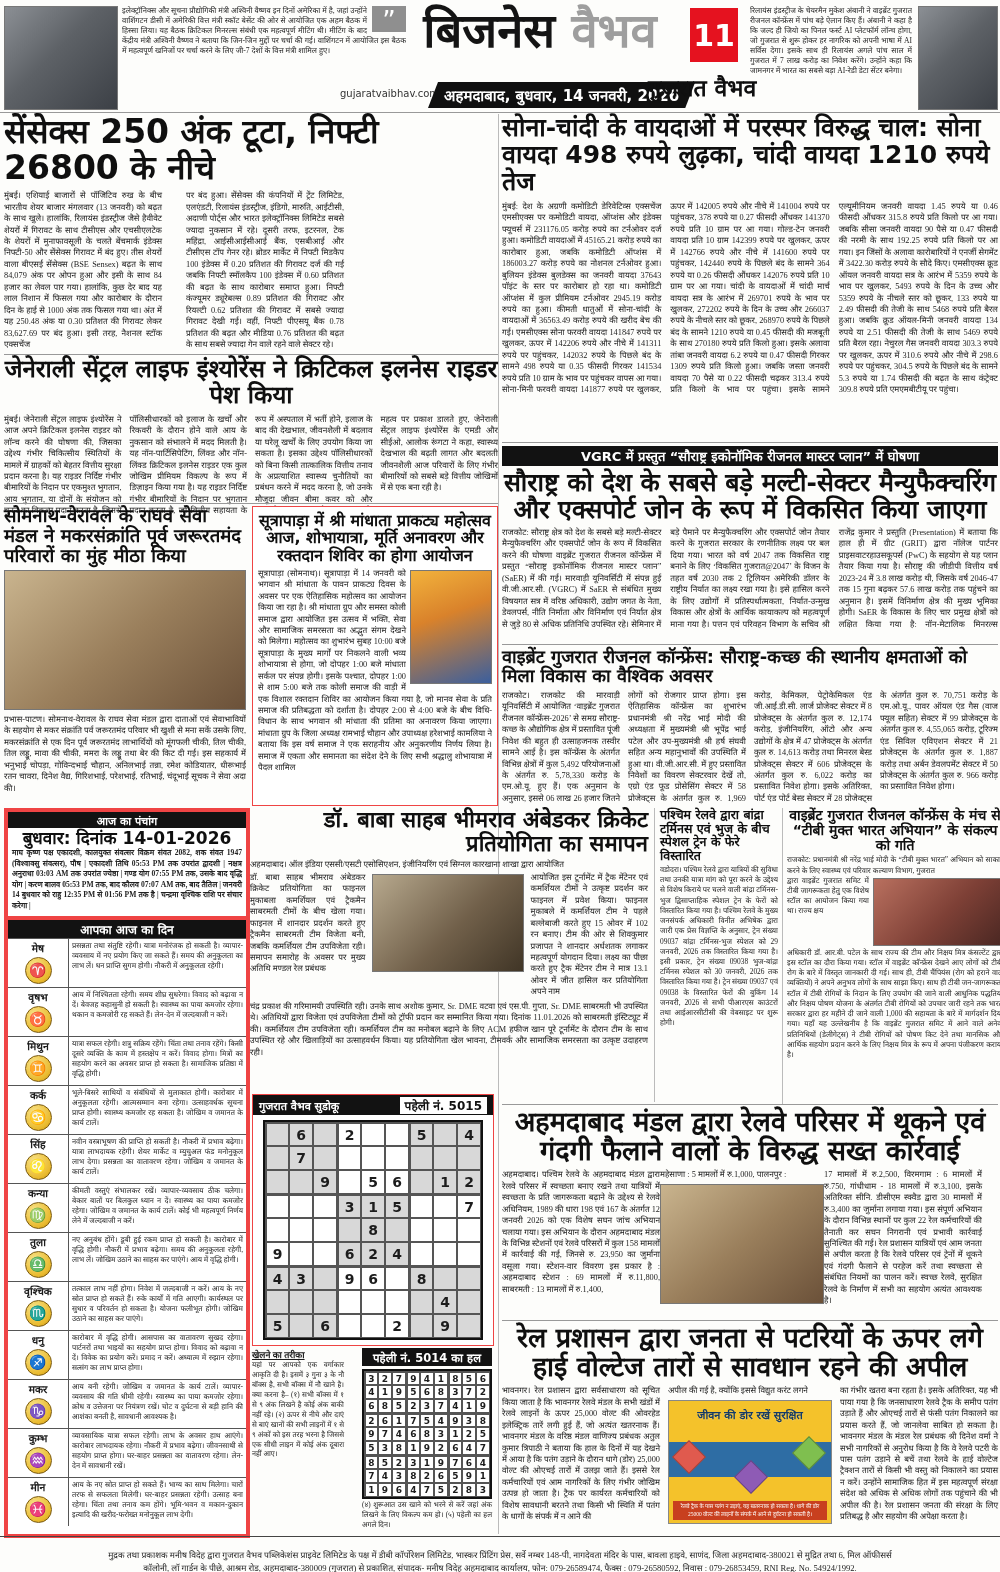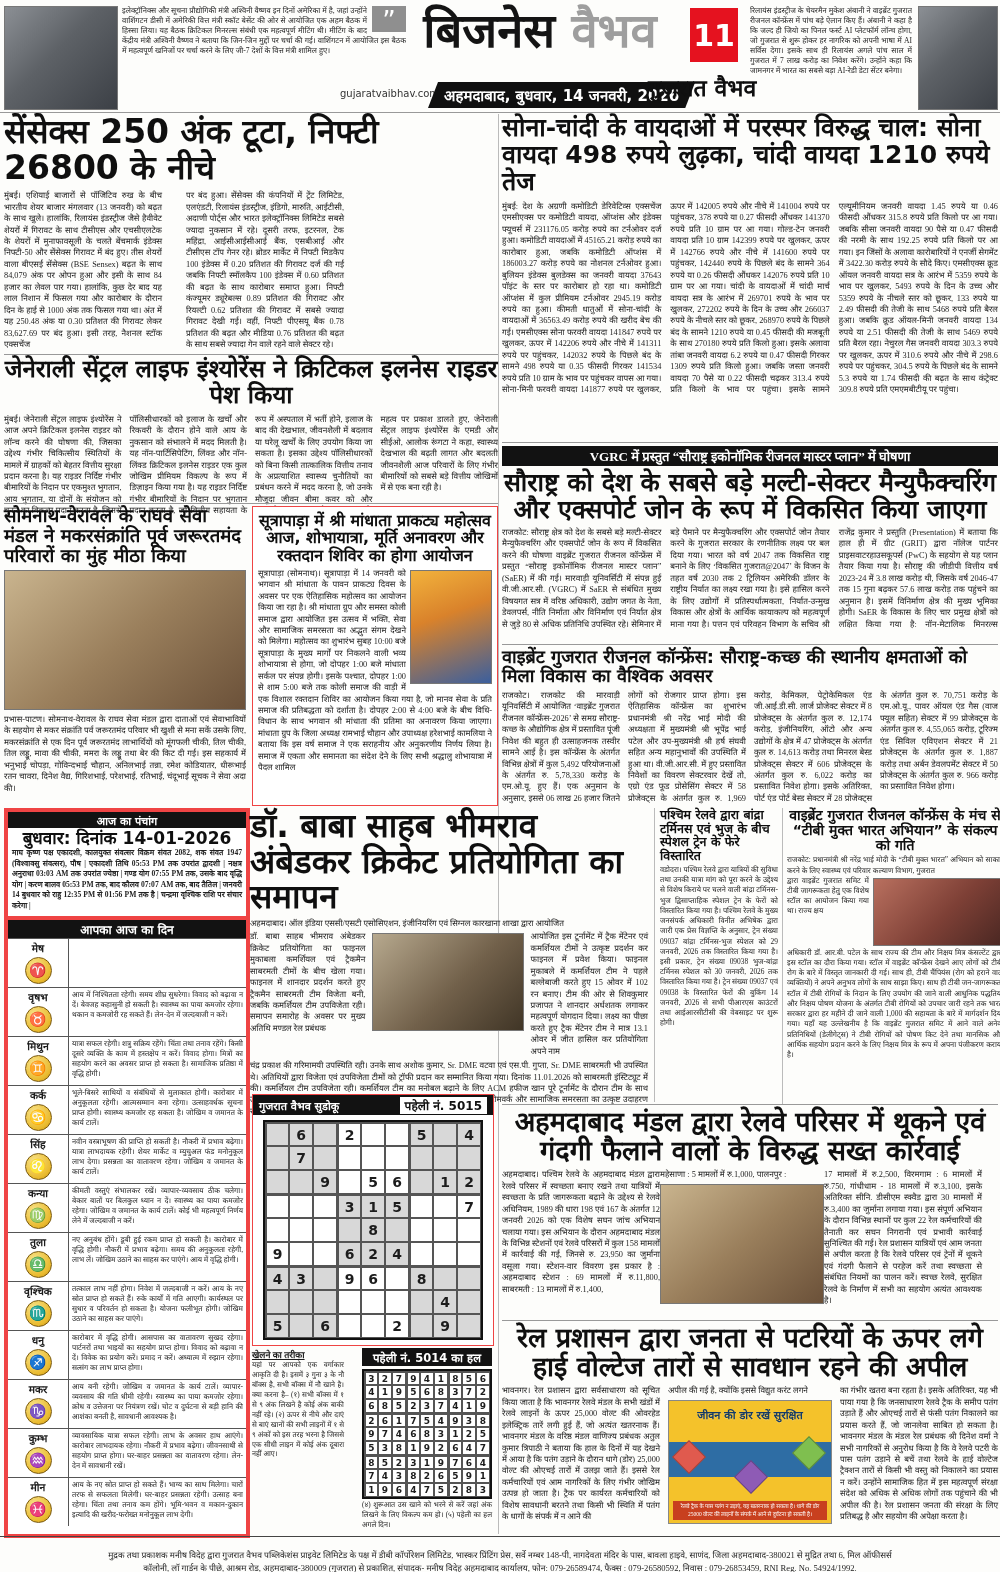--- a/index.html
+++ b/index.html
@@ -88,21 +88,21 @@
   <div class="abs rule" style="left:502px;top:442px;width:496px;"></div>
   <div class="abs" style="left:498px;top:114px;width:1px;height:1420px;background:#bbb;"></div>
 
   <div class="abs" style="left:4px;top:357px;width:494px;height:146px;">
     <div class="hl" style="font-size:24px;text-align:center;">जेनेराली सेंट्रल लाइफ इंश्योरेंस ने क्रिटिकल इलनेस राइडर पेश किया</div>
     <div class="body-txt cols4" style="margin-top:5px;height:108px;overflow:hidden;">मुंबई। जेनेराली सेंट्रल लाइफ इंश्योरेंस ने आज अपने क्रिटिकल इलनेस राइडर को लॉन्च करने की घोषणा की, जिसका उद्देश्य गंभीर चिकित्सीय स्थितियों के मामले में ग्राहकों को बेहतर वित्तीय सुरक्षा प्रदान करना है। यह राइडर निर्दिष्ट गंभीर बीमारियों के निदान पर एकमुश्त भुगतान, आय भुगतान, या दोनों के संयोजन को चुनने का विकल्प प्रदान करता है, जिससे पॉलिसीधारकों को इलाज के खर्चों और रिकवरी के दौरान होने वाले आय के नुकसान को संभालने में मदद मिलती है। यह नॉन-पार्टिसिपेटिंग, लिंक्ड और नॉन-लिंक्ड क्रिटिकल इलनेस राइडर एक कुल जोखिम प्रीमियम विकल्प के रूप में डिज़ाइन किया गया है। यह राइडर निर्दिष्ट गंभीर बीमारियों के निदान पर भुगतान प्रदान करता है, जो वित्तीय सहायता के रूप में अस्पताल में भर्ती होने, इलाज के बाद की देखभाल, जीवनशैली में बदलाव या घरेलू खर्चों के लिए उपयोग किया जा सकता है। इसका उद्देश्य पॉलिसीधारकों को बिना किसी तात्कालिक वित्तीय तनाव के अप्रत्याशित स्वास्थ्य चुनौतियों का प्रबंधन करने में मदद करना है, जो उनके मौजूदा जीवन बीमा कवर को और मजबूती प्रदान करता है। इस राइडर के महत्व पर प्रकाश डालते हुए, जेनेराली सेंट्रल लाइफ इंश्योरेंस के एमडी और सीईओ, आलोक रूंगटा ने कहा, स्वास्थ्य देखभाल की बढ़ती लागत और बदलती जीवनशैली आज परिवारों के लिए गंभीर बीमारियों को सबसे बड़े वित्तीय जोखिमों में से एक बना रही है।</div>
   </div>
   <div class="abs rule" style="left:4px;top:503px;width:494px;"></div>
 
   <div class="abs" style="left:502px;top:446px;width:496px;height:196px;">
-    <div class="bar" style="height:20px;font-size:13px;font-family:Liberation Serif, serif;">VGRC में प्रस्तुत “सौराष्ट्र इकोनॉमिक रीजनल मास्टर प्लान” में घोषणा</div>
+    <div class="bar" style="height:20px;font-size:13px;">VGRC में प्रस्तुत “सौराष्ट्र इकोनॉमिक रीजनल मास्टर प्लान” में घोषणा</div>
     <div class="hl" style="font-size:25px;text-align:center;margin-top:3px;">सौराष्ट्र को देश के सबसे बड़े मल्टी-सेक्टर मैन्युफैक्चरिंग और एक्सपोर्ट जोन के रूप में विकसित किया जाएगा</div>
     <div class="body-txt cols3" style="margin-top:4px;height:108px;overflow:hidden;">राजकोट: सौराष्ट्र क्षेत्र को देश के सबसे बड़े मल्टी-सेक्टर मैन्युफैक्चरिंग और एक्सपोर्ट जोन के रूप में विकसित करने की घोषणा वाइब्रेंट गुजरात रीजनल कॉन्फ्रेंस में प्रस्तुत “सौराष्ट्र इकोनॉमिक रीजनल मास्टर प्लान” (SaER) में की गई। मारवाड़ी यूनिवर्सिटी में संपन्न हुई वी.जी.आर.सी. (VGRC) में SaER से संबंधित मुख्य विषयगत सत्र में वरिष्ठ अधिकारी, उद्योग जगत के नेता, डेवलपर्स, नीति निर्माता और विनिर्माण एवं निर्यात क्षेत्र से जुड़े 80 से अधिक प्रतिनिधि उपस्थित रहे। सेमिनार में बड़े पैमाने पर मैन्युफैक्चरिंग और एक्सपोर्ट जोन तैयार करने के गुजरात सरकार के रणनीतिक लक्ष्य पर बल दिया गया। भारत को वर्ष 2047 तक विकसित राष्ट्र बनाने के लिए ‘विकसित गुजरात@2047’ के विजन के तहत वर्ष 2030 तक 2 ट्रिलियन अमेरिकी डॉलर के राष्ट्रीय निर्यात का लक्ष्य रखा गया है। इसे हासिल करने के लिए उद्योगों में प्रतिस्पर्धात्मकता, निर्यात-उन्मुख विकास और क्षेत्रों के आर्थिक कायाकल्प को महत्वपूर्ण माना गया है। पत्तन एवं परिवहन विभाग के सचिव श्री राजेंद्र कुमार ने प्रस्तुति (Presentation) में बताया कि हाल ही में ग्रीट (GRIT) द्वारा नॉलेज पार्टनर प्राइसवाटरहाउसकूपर्स (PwC) के सहयोग से यह प्लान तैयार किया गया है। सौराष्ट्र की जीडीपी वित्तीय वर्ष 2023-24 में 3.8 लाख करोड़ थी, जिसके वर्ष 2046-47 तक 15 गुना बढ़कर 57.6 लाख करोड़ तक पहुंचने का अनुमान है। इसमें विनिर्माण क्षेत्र की मुख्य भूमिका होगी। SaER के विकास के लिए चार प्रमुख क्षेत्रों को लक्षित किया गया है: नॉन-मेटालिक मिनरल्स (सिरेमिक), फूड प्रोसेसिंग, इंजीनियरिंग गुड्स और पर्यटन।</div>
   </div>
 
   <div class="abs" style="left:502px;top:644px;width:496px;height:160px;border-top:1px solid #999;padding-top:2px;">
     <div class="hl" style="font-size:18px;">वाइब्रेंट गुजरात रीजनल कॉन्फ्रेंस: सौराष्ट्र-कच्छ की स्थानीय क्षमताओं को मिला विकास का वैश्विक अवसर</div>
     <div class="body-txt cols4" style="margin-top:4px;height:126px;overflow:hidden;">राजकोट। राजकोट की मारवाड़ी यूनिवर्सिटी में आयोजित ‘वाइब्रेंट गुजरात रीजनल कॉन्फ्रेंस-2026’ से समग्र सौराष्ट्र-कच्छ के औद्योगिक क्षेत्र में प्रस्तावित पूंजी निवेश की बहुत ही उत्साहजनक तस्वीर सामने आई है। इस कॉन्फ्रेंस के अंतर्गत विभिन्न क्षेत्रों में कुल 5,492 परियोजनाओं के अंतर्गत रु. 5,78,330 करोड़ के एम.ओ.यू. हुए हैं। एक अनुमान के अनुसार, इससे 06 लाख 26 हजार जितने लोगों को रोजगार प्राप्त होगा। इस ऐतिहासिक कॉन्फ्रेंस का शुभारंभ प्रधानमंत्री श्री नरेंद्र भाई मोदी की अध्यक्षता में मुख्यमंत्री श्री भूपेंद्र भाई पटेल और उप-मुख्यमंत्री श्री हर्ष संघवी सहित अन्य महानुभावों की उपस्थिति में हुआ था। वी.जी.आर.सी. में हुए प्रस्तावित निवेशों का विवरण सेक्टरवार देखें तो, एग्रो एंड फूड प्रोसेसिंग सेक्टर में 58 प्रोजेक्ट्स के अंतर्गत कुल रु. 1,969 करोड़, केमिकल, पेट्रोकेमिकल एंड जी.आई.डी.सी. लार्ज प्रोजेक्ट सेक्टर में 8 प्रोजेक्ट्स के अंतर्गत कुल रु. 12,174 करोड़, इंजीनियरिंग, ऑटो और अन्य उद्योगों के क्षेत्र में 47 प्रोजेक्ट्स के अंतर्गत कुल रु. 14,613 करोड़ तथा मिनरल बेस्ड प्रोजेक्ट्स सेक्टर में 606 प्रोजेक्ट्स के अंतर्गत कुल रु. 6,022 करोड़ का प्रस्तावित निवेश होगा। इसके अतिरिक्त, पोर्ट एंड पोर्ट बेस्ड सेक्टर में 28 प्रोजेक्ट्स के अंतर्गत कुल रु. 70,751 करोड़ के एम.ओ.यू., पावर ऑयल एंड गैस (वाज फ्यूल सहित) सेक्टर में 99 प्रोजेक्ट्स के अंतर्गत कुल रु. 4,55,065 करोड़, टूरिज्म एंड सिविल एविएशन सेक्टर में 21 प्रोजेक्ट्स के अंतर्गत कुल रु. 1,887 करोड़ तथा अर्बन डेवलपमेंट सेक्टर में 50 प्रोजेक्ट्स के अंतर्गत कुल रु. 966 करोड़ का प्रस्तावित निवेश होगा।</div>
   </div>
 
   <div class="abs" style="left:4px;top:506px;width:242px;height:298px;">
@@ -126,20 +126,21 @@
   </div>
 
   <div class="abs box" style="left:4px;top:916px;width:238px;height:614px;overflow:hidden;">
     <div class="bar" style="height:18px;font-size:12px;">आपका आज का दिन</div>
     <div>
         <div class="h-row">
           <div class="h-sign">
             <div class="h-name">मेष</div>
             <div class="h-icon">♈</div>
           </div>
+          <div class="h-text">प्रसन्नता तथा संतुष्टि रहेगी। यात्रा मनोरंजक हो सकती है। व्यापार-व्यवसाय में नए प्रयोग किए जा सकते हैं। समय की अनुकूलता का लाभ लें। धन प्राप्ति सुगम होगी। नौकरी में अनुकूलता रहेगी।</div>
         </div>
         <div class="h-row">
           <div class="h-sign">
             <div class="h-name">वृषभ</div>
             <div class="h-icon">♉</div>
           </div>
           <div class="h-text">आय में निश्चितता रहेगी। समय शीघ्र सुधरेगा। विवाद को बढ़ावा न दें। बेवजह कहासुनी हो सकती है। स्वास्थ्य का पाया कमजोर रहेगा। थकान व कमजोरी रह सकते हैं। लेन-देन में जल्दबाजी न करें।</div>
         </div>
         <div class="h-row">
           <div class="h-sign">
@@ -208,21 +209,21 @@
           <div class="h-sign">
             <div class="h-name">मीन</div>
             <div class="h-icon">♓</div>
           </div>
           <div class="h-text">आय के नए स्रोत प्राप्त हो सकते हैं। भाग्य का साथ मिलेगा। चारों तरफ से सफलता मिलेगी। घर-बाहर प्रसन्नता रहेगी। उत्साह बना रहेगा। चिंता तथा तनाव कम होंगे। भूमि-भवन व मकान-दुकान इत्यादि की खरीद-फरोख्त मनोनुकूल लाभ देगी।</div>
         </div>
       </div>
   </div>
 
   <div class="abs" style="left:250px;top:808px;width:398px;height:282px;">
-    <div class="hl" style="font-size:33px;text-align:left;">डॉ. बाबा साहब भीमराव अंबेडकर क्रिकेट प्रतियोगिता का समापन</div>
+    <div class="hl" style="font-size:22px;text-align:right;">डॉ. बाबा साहब भीमराव अंबेडकर क्रिकेट प्रतियोगिता का समापन</div>
     <div class="body-txt" style="margin-top:3px;">अहमदाबाद। ऑल इंडिया एससी/एसटी एसोसिएशन, इंजीनियरिंग एवं सिग्नल कारखाना शाखा द्वारा आयोजित</div>
     <div style="display:flex;gap:7px;margin-top:2px;">
       <div class="body-txt" style="width:116px;">डॉ. बाबा साहब भीमराव अंबेडकर क्रिकेट प्रतियोगिता का फाइनल मुकाबला कमर्शियल एवं ट्रैकमैन साबरमती टीमों के बीच खेला गया। फाइनल में शानदार प्रदर्शन करते हुए ट्रैकमैन साबरमती टीम विजेता बनी, जबकि कमर्शियल टीम उपविजेता रही। समापन समारोह के अवसर पर मुख्य अतिथि मण्डल रेल प्रबंधक</div>
       <div class="photo indoor" style="width:150px;height:96px;margin-top:2px;"></div>
       <div class="body-txt" style="width:118px;">आयोजित इस टूर्नामेंट में ट्रैक मेंटेनर एवं कमर्शियल टीमों ने उत्कृष्ट प्रदर्शन कर फाइनल में प्रवेश किया। फाइनल मुकाबले में कमर्शियल टीम ने पहले बल्लेबाजी करते हुए 15 ओवर में 102 रन बनाए। टीम की ओर से शिवकुमार प्रजापत ने शानदार अर्धशतक लगाकर महत्वपूर्ण योगदान दिया। लक्ष्य का पीछा करते हुए ट्रैक मेंटेनर टीम ने मात्र 13.1 ओवर में जीत हासिल कर प्रतियोगिता अपने नाम</div>
     </div>
     <div class="body-txt" style="margin-top:3px;height:64px;overflow:hidden;">चंद्र प्रकाश की गरिमामयी उपस्थिति रही। उनके साथ अशोक कुमार, Sr. DME वटवा एवं एस.पी. गुप्ता, Sr. DME साबरमती भी उपस्थित थे। अतिथियों द्वारा विजेता एवं उपविजेता टीमों को ट्रॉफी प्रदान कर सम्मानित किया गया। दिनांक 11.01.2026 को साबरमती इंस्टिट्यूट में की। कमर्शियल टीम उपविजेता रही। कमर्शियल टीम का मनोबल बढ़ाने के लिए ACM हफीज खान पूरे टूर्नामेंट के दौरान टीम के साथ उपस्थित रहे और खिलाड़ियों का उत्साहवर्धन किया। यह प्रतियोगिता खेल भावना, टीमवर्क और सामाजिक समरसता का उत्कृष्ट उदाहरण रही।</div>
   </div>
 
   <div class="abs" style="left:654px;top:808px;width:118px;height:294px;border-left:1px solid #bbb;padding-left:5px;">

